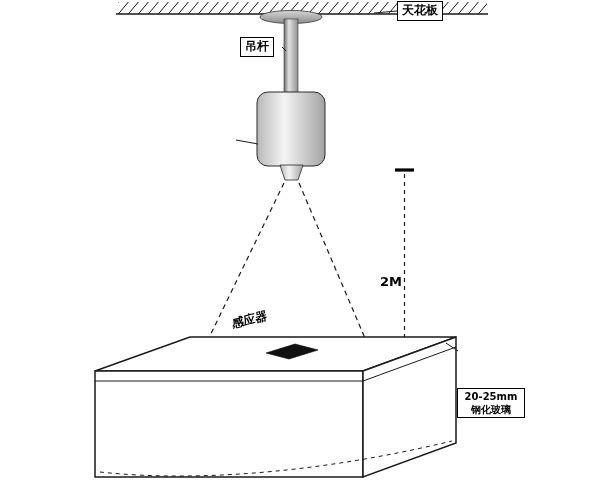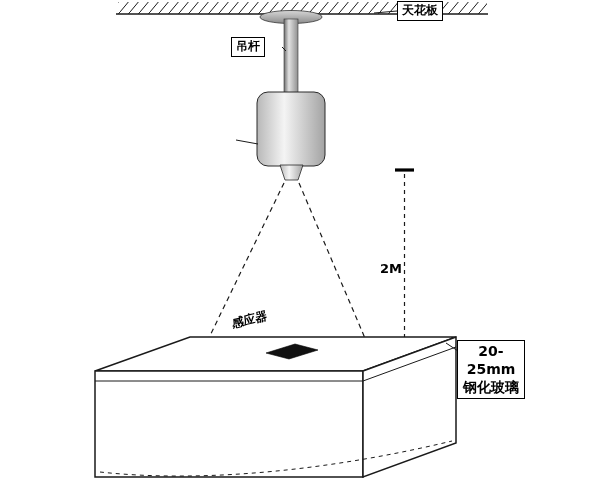--- a/index.html
+++ b/index.html
@@ -17,21 +17,21 @@
     background:#fff;
     color:#000;
     font-size:12px;
     font-weight:bold;
     line-height:1.3;
     padding:1px 4px;
     white-space:pre-line;
     text-align:center;
     z-index:3;
   }
-  .label-box.small{font-size:14px;}
+  .label-box.small{font-size:10px;margin-top:48px;}
   .dim-label{
     position:absolute;
     color:#000;
     font-size:13px;
     font-weight:600;
     z-index:3;
   }
   .sensor-label{
     position:absolute;
     color:#000;
@@ -99,23 +99,23 @@
     <path d="M266,353 L295,344 L318,350 L289,359 Z" fill="#111111" stroke="#000" stroke-width="0.6"></path>
 
     <line x1="397" y1="11" x2="374" y2="13" stroke="#1a1a1a" stroke-width="1"></line>
     <line x1="282" y1="47" x2="286" y2="51" stroke="#1a1a1a" stroke-width="1"></line>
     <line x1="236" y1="140" x2="258" y2="144" stroke="#1a1a1a" stroke-width="1"></line>
     <line x1="458" y1="351" x2="446" y2="343" stroke="#1a1a1a" stroke-width="1"></line>
   </svg>
 
   <div class="label-box" style="left:397px; top:1px;">天花板</div>
 
-  <div class="label-box" style="left:231px; top:37px;">吊杆</div>
+  <div class="label-box" style="left:240px; top:37px;">吊杆</div>
 
 
-  <div class="dim-label" style="left:380px; top:261px;">2M</div>
+  <div class="dim-label" style="left:380px; top:274px;">2M</div>
 
   <div class="sensor-label" style="left:233px; top:316px;">感应器</div>
 
   <div class="label-box small" style="left:457px; top:340px; width:58px;">20-25mm
 钢化玻璃</div>
 
 </div>
 
 </body></html>

